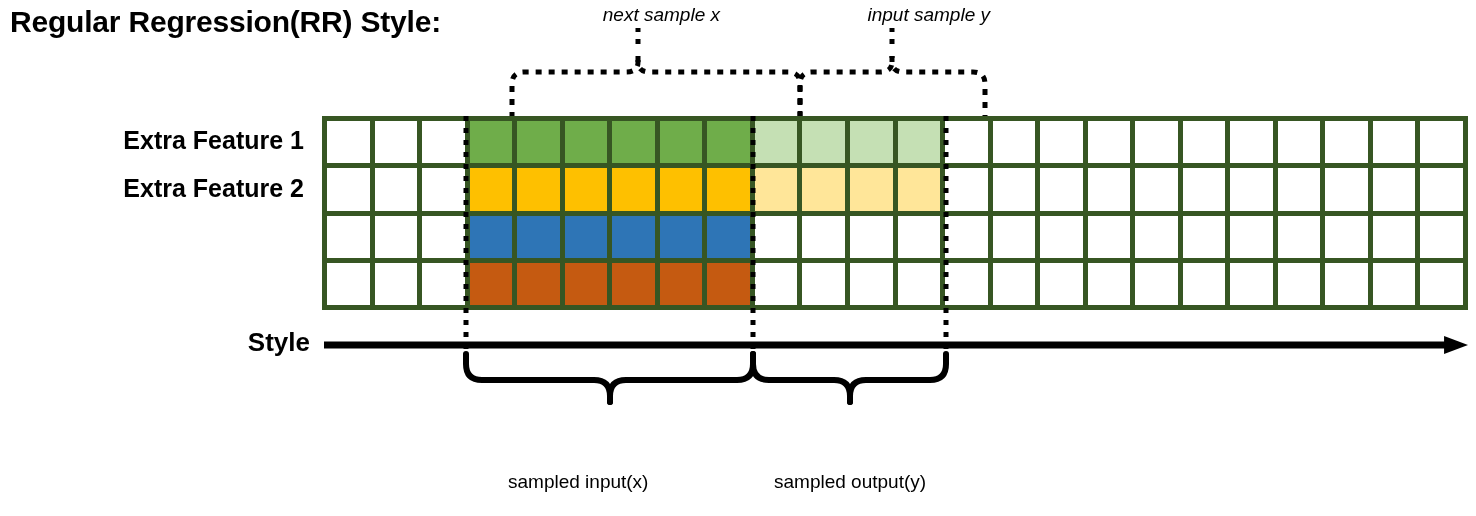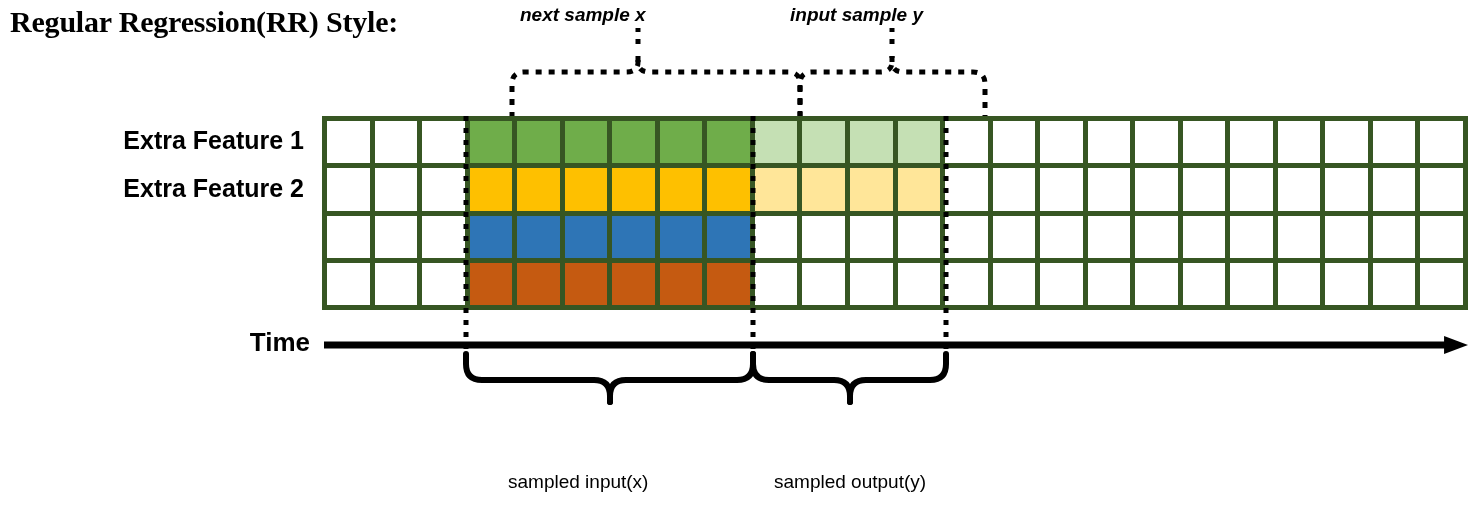--- a/index.html
+++ b/index.html
@@ -1,22 +1,22 @@
 <!DOCTYPE html>
 <html><head>
 <meta charset="utf-8">
 <style>
   html,body{margin:0;padding:0;background:#fff;}
   body{width:1476px;height:516px;position:relative;overflow:hidden;
        font-family:"Liberation Sans",sans-serif;color:#000;}
   .abs{position:absolute;}
 
-  #title{left:10px;top:5px;font-size:30px;font-weight:700;letter-spacing:-.2px;font-family:Liberation Serif, serif;}
-
-  .toplabel{font-size:19px;font-style:italic;font-weight:700;text-align:left;}
+  #title{left:10px;top:5px;font-size:30px;font-weight:700;letter-spacing:-.2px;}
+
+  .toplabel{font-size:19px;font-style:italic;font-weight:400;text-align:right;}
   #lbl-x{left:520px;top:4px;width:200px;}
   #lbl-y{left:790px;top:4px;width:200px;}
 
   #rowlabels{left:0px;top:116px;width:312px;}
   .rowlabel{height:48px;line-height:48px;text-align:right;
             font-size:25px;font-weight:700;padding-right:8px;box-sizing:border-box;}
 
   #grid{left:322px;top:116px;width:1146px;height:194px;
         background:#375623;display:grid;
         grid-template-columns:repeat(24,1fr);grid-template-rows:repeat(4,1fr);
@@ -167,21 +167,21 @@
   <g fill="none" stroke="#000" stroke-width="5" stroke-dasharray="5,7">
 
     <path d="M466,16 L466,250"></path>
 
     <path d="M753,16 L753,250"></path>
 
     <path d="M946,16 L946,250"></path>
   </g>
 </svg>
 
-<div class="abs" id="timelabel">Time</div>
+<div class="abs" id="timelabel">Style</div>
 <svg class="abs" id="timeaxis" width="1150" height="16" viewBox="0 0 1150 16">
   <line x1="0" y1="7" x2="1128" y2="7" stroke="#000" stroke-width="7"></line>
   <polygon points="1124,-2 1148,7 1124,16" fill="#000"></polygon>
 </svg>
 
 <svg class="abs" style="left:450px;top:352px;" width="540" height="72" viewBox="0 0 540 72">
   <g fill="none" stroke="#000" stroke-width="6" stroke-linecap="round">
 
     <path d="M16,2 L16,12 Q16,28 32,28 L144,28 Q160,28 160,44 L160,50"></path>
     <path d="M160,50 L160,44 Q160,28 176,28 L287,28 Q303,28 303,12 L303,2"></path>

